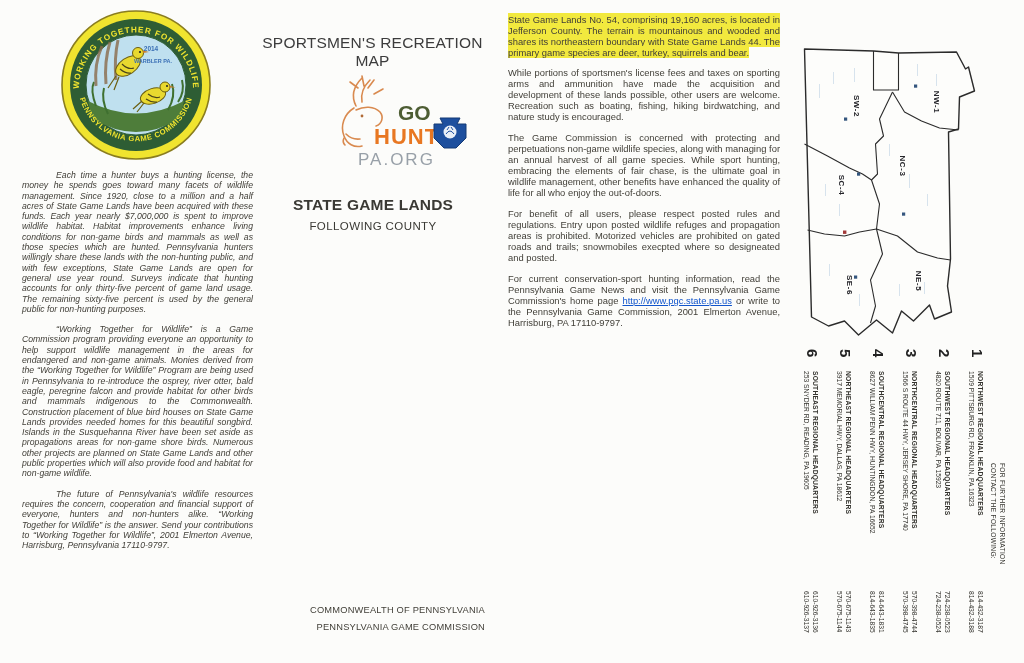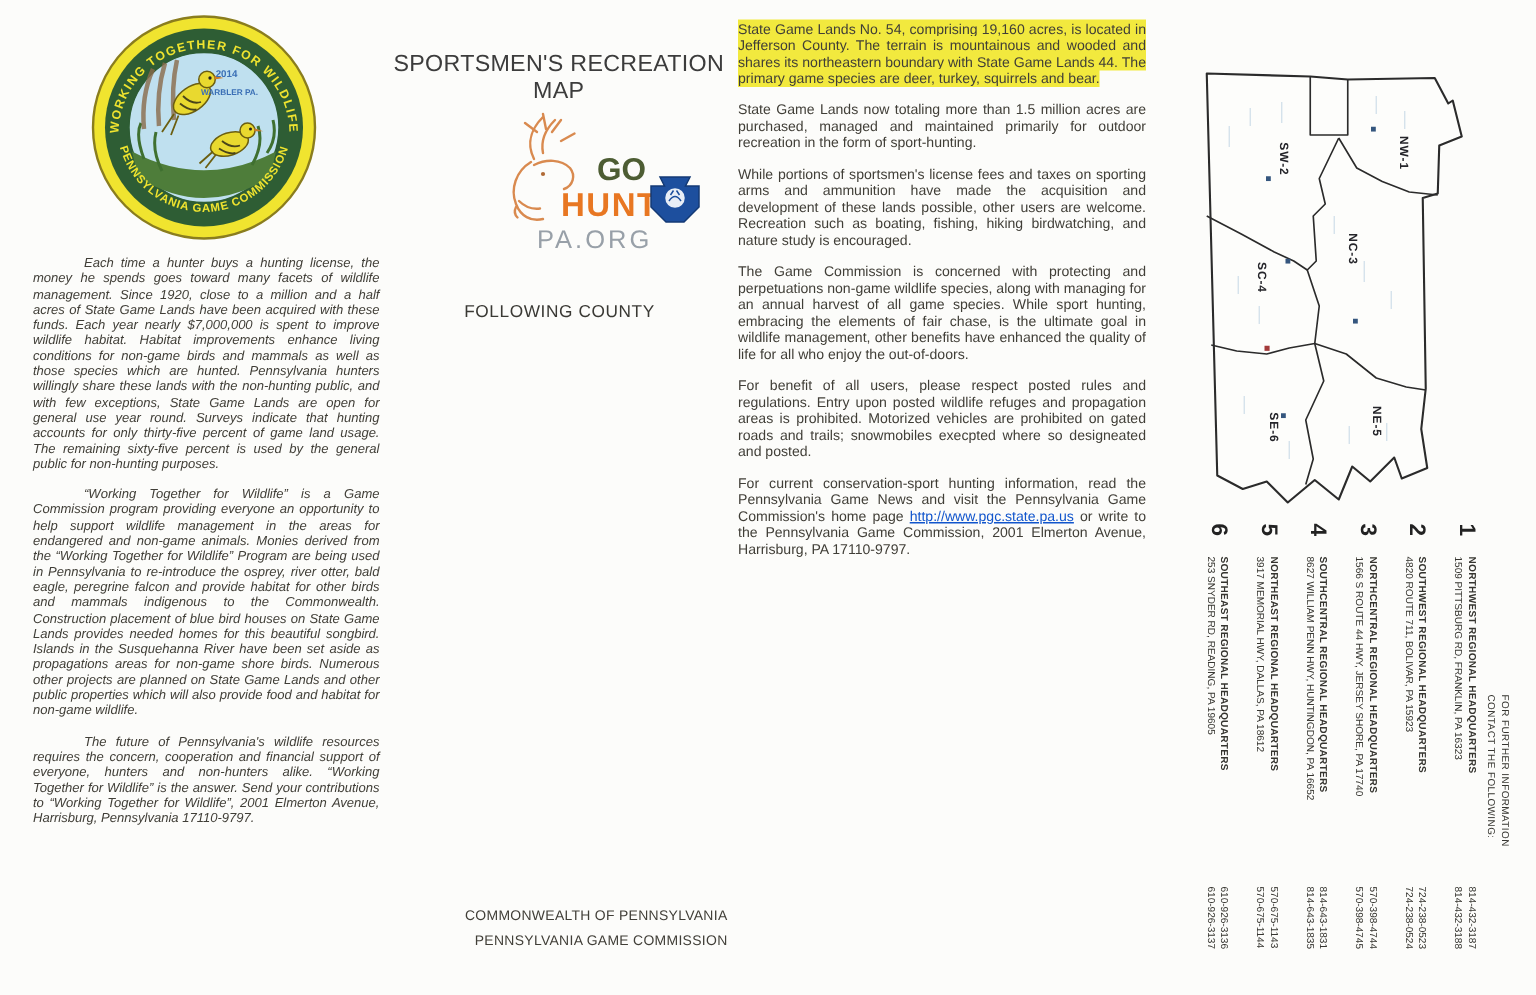--- a/index.html
+++ b/index.html
@@ -22,21 +22,21 @@
   }
   .gohunt-wrap{position:absolute;left:316px;top:72px;width:165px;height:105px;}
   .center-heads{position:absolute;left:268px;top:196px;width:210px;text-align:center;color:#3a3934;}
   .ch1{font-size:15.5px;font-weight:bold;letter-spacing:.2px;}
   .ch2{font-size:14px;font-weight:bold;margin-top:4px;}
   .ch3{font-size:11.5px;margin-top:6px;letter-spacing:.4px;}
   .center-footer{position:absolute;left:275px;top:605px;width:210px;text-align:right;font-size:9.3px;color:#403e37;}
   .center-footer div{margin-bottom:7px;letter-spacing:.2px;}
   
   .right-col{
-    position:absolute;left:492px;top:13px;width:272px;
+    position:absolute;left:508px;top:13px;width:272px;
     font-size:9.4px;line-height:11px;text-align:justify;color:#403e37;
   }
   .right-col p{margin:0 0 10px 0;}
   .hl{background:#f2e93e;padding:.5px 0;}
   a.doc-link{color:#1155cc;text-decoration:underline;cursor:pointer;}
   
   .map-wrap{position:absolute;left:797px;top:24px;width:200px;height:320px;}
   .map-outline{fill:#fdfdfb;stroke:#2b2b2b;stroke-width:1.4;stroke-linejoin:round;}
   .map-divider{fill:none;stroke:#2b2b2b;stroke-width:1.1;stroke-linejoin:round;}
   .map-label{font-family:"Liberation Sans",sans-serif;font-size:8px;font-weight:bold;fill:#25252a;letter-spacing:.6px;}
@@ -126,31 +126,31 @@
 
     <g>
       <path d="M118,52 L127,52 L124,46 L144,46 L141,52 L150,52 L150,66 L140,76 L128,76 L118,66 Z" fill="#1d4f9e" stroke="#143a75" stroke-width="1"></path>
       <circle cx="134" cy="60" r="6.5" fill="#e8eef6"></circle>
       <path d="M130,62 q4,-6 8,0 M131,58 l2,-3 M137,58 l-2,-3" stroke="#1d4f9e" stroke-width="1" fill="none"></path>
     </g>
   </svg>
 </div>
 
 <div class="center-heads">
+  <div class="ch1">STATE GAME LANDS</div>
   <div class="ch3">FOLLOWING COUNTY</div>
 </div>
 
 <div class="center-footer">
   <div>COMMONWEALTH OF PENNSYLVANIA</div>
   <div>PENNSYLVANIA GAME COMMISSION</div>
 </div>
 
 <div class="right-col">
   <p><span class="hl">State Game Lands No. 54, comprising 19,160 acres, is located in Jefferson County.  The terrain is mountainous and wooded and shares its northeastern boundary with State Game Lands 44. The primary game species are deer, turkey, squirrels and bear.</span></p>
-  <p>State Game Lands now totaling more than 1.5 million acres are purchased, managed and maintained primarily for outdoor recreation in the form of sport-hunting.</p>
   <p>While portions of sportsmen's license fees and taxes on sporting arms and ammunition have made the acquisition and development of these lands possible, other users are welcome. Recreation such as boating, fishing, hiking birdwatching, and nature study is encouraged.</p>
   <p>The Game Commission is concerned with protecting and perpetuations non-game wildlife species, along with managing for an annual harvest of all game species. While sport hunting, embracing the elements of fair chase, is the ultimate goal in wildlife management, other benefits have enhanced the quality of life for all who enjoy the out-of-doors.</p>
   <p>For benefit of all users, please respect posted rules and regulations. Entry upon posted wildlife refuges and propagation areas is prohibited. Motorized vehicles are prohibited on gated roads and trails; snowmobiles execpted where so designeated and posted.</p>
   <p><span>For current conservation-sport hunting information, read the Pennsylvania Game News and visit the Pennsylvania Game Commission's home page </span><a class="doc-link">http://www.pgc.state.pa.us</a><span> or write to the Pennsylvania Game Commission, 2001 Elmerton Avenue, Harrisburg, PA 17110-9797.</span></p>
 </div>
 
 <div class="map-wrap">
   <svg width="200" height="320" viewBox="0 0 195 320">
 
     <path class="map-outline" d="M5,25 L74,27 L99,29 L157,28 L166,45 L169,43 L175,67 L160,73 L159,105 L149,108 L151,235 L148,262 L152,288

